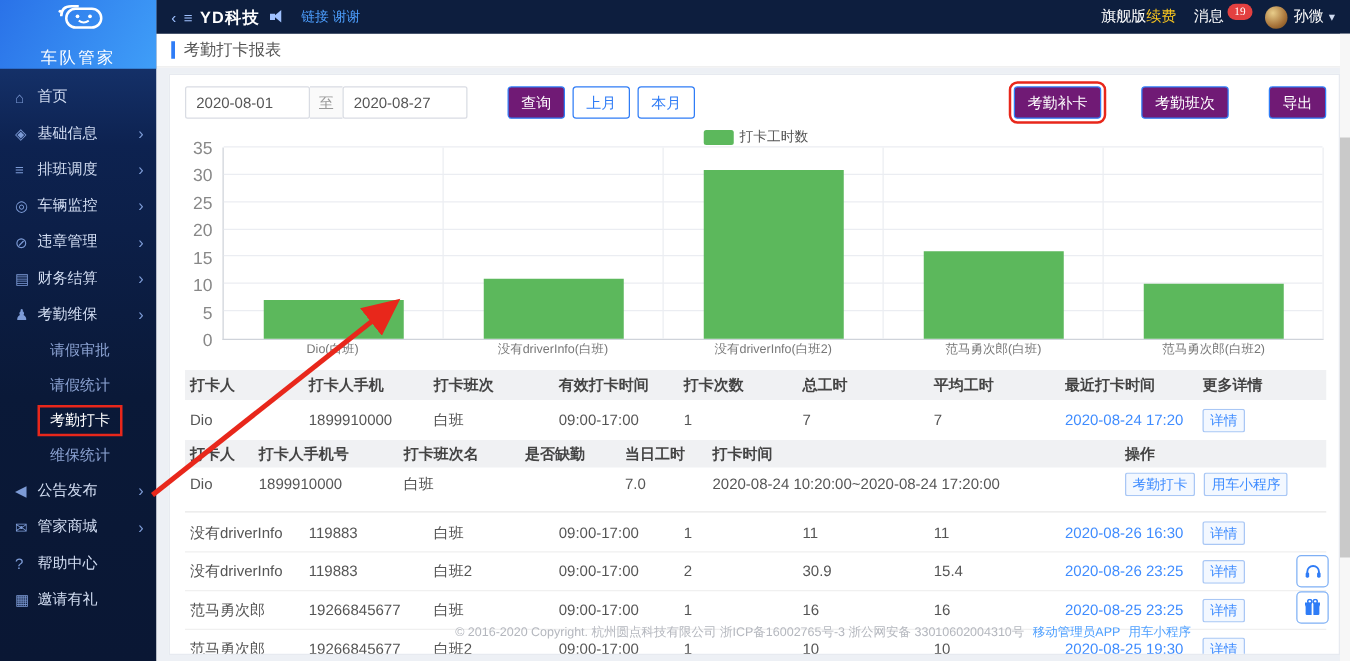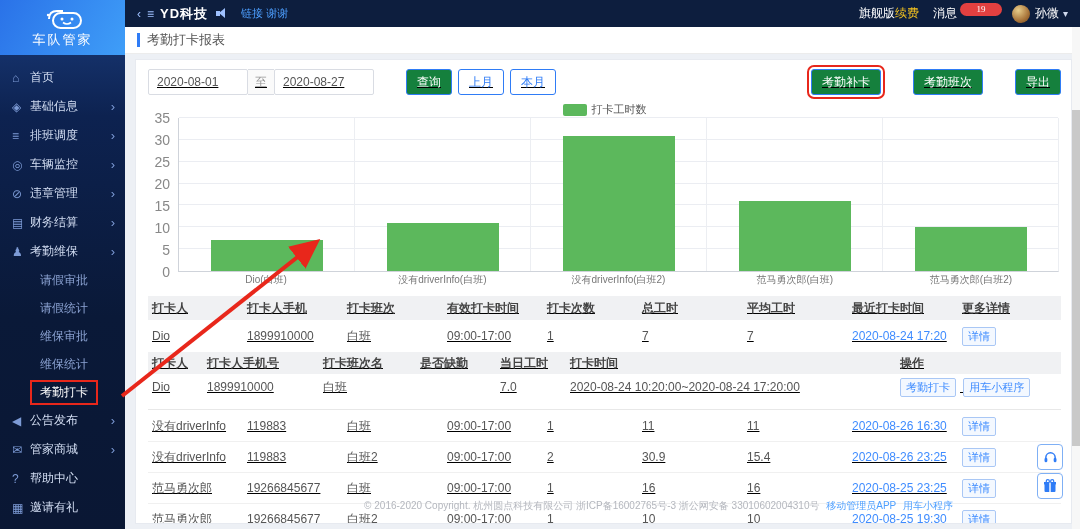--- a/index.html
+++ b/index.html
@@ -2,21 +2,21 @@
 <html><head>
 <meta charset="utf-8">
 <style>
   html,body{margin:0;padding:0;}
   body{width:1080px;height:529px;position:relative;overflow:hidden;background:#fff;
        font-family:"Liberation Sans","DejaVu Sans",sans-serif;}
   
   .sidebar{position:absolute;left:0;top:0;width:125px;height:529px;z-index:5;
            background:linear-gradient(180deg,#1b3d7e 0%,#0d2250 22%,#0a1938 60%,#0a1734 100%);}
   .logo{height:55px;background:linear-gradient(120deg,#2a72e8,#3f9ef8);display:flex;
-        flex-direction:column;align-items:center;justify-content:center;color:#fff;}
+        flex-direction:column;align-items:center;justify-content:space-between;color:#fff;}
   .logo-title{font-size:13px;letter-spacing:2px;margin-top:1px;}
   .menu{padding-top:8px;}
   .menu-item{height:29px;display:flex;align-items:center;padding:0 10px 0 12px;
              color:#d2ddf2;font-size:12px;cursor:pointer;}
   .menu-item .mi{width:18px;color:#7d9bd6;font-size:12px;flex:none;}
   .menu-item .chev{margin-left:auto;color:#7d9bd6;font-size:13px;}
   .submenu-item{height:28px;display:flex;align-items:center;padding-left:40px;
                 color:#8ca3d3;font-size:12px;cursor:pointer;}
   .submenu-item.active{color:#fff;padding-left:30px;}
   .red-box{display:inline-block;border:2px solid #e8271b;padding:2px 8px;}
@@ -30,46 +30,46 @@
   .spk::before{content:"";position:absolute;left:0;top:3px;width:4px;height:5px;background:#9fc1ff;}
   .spk::after{content:"";position:absolute;left:3px;top:0;border-top:5.5px solid transparent;
               border-bottom:5.5px solid transparent;border-right:6px solid #9fc1ff;}
   .announce{color:#d4502e;font-size:11px;white-space:nowrap;}
   .announce-link{color:#4d9fff;margin-left:5px;cursor:pointer;}
   .tb-right{margin-left:auto;display:flex;align-items:center;font-family:Liberation Serif, serif;}
   .plan{color:#fff;}
   .renew{color:#f5c31f;cursor:pointer;margin-right:14px;}
   .msg{cursor:pointer;}
   .badge{display:inline-block;min-width:14px;height:13px;line-height:13px;border-radius:7px;
-         background:#e34040;color:#fff;font-size:9px;text-align:center;padding:0 14px;
+         background:#e34040;color:#fff;font-size:9px;text-align:center;padding:0 3px;
          margin-left:3px;position:relative;top:-4px;}
   .avatar{width:18px;height:18px;border-radius:50%;margin:0 5px 0 10px;flex:none;
           background:radial-gradient(circle at 35% 30%,#e8cd8a,#a8743a 60%,#6d4318);}
   .caret{font-size:10px;margin-left:4px;color:#cfd9ee;}
   
   .titlebar{position:absolute;left:125px;top:27px;width:955px;height:27px;background:#fff;
             display:flex;align-items:center;padding-left:12px;box-sizing:border-box;
             border-bottom:1px solid #ececec;font-size:13px;color:#555;z-index:3;}
   .bluebar{width:3px;height:14px;background:#2f7cf6;margin-right:7px;}
   
   .content{position:absolute;left:125px;top:54px;width:955px;height:475px;background:#edf0f5;
-           padding:5px 8px 0 10px;box-sizing:border-box;text-decoration:underline;}
+           padding:5px 8px 0 10px;box-sizing:border-box;}
   .panel{background:#fff;width:100%;height:calc(100% - 5px);position:relative;
          box-sizing:border-box;padding:8px 10px 0 12px;border:1px solid #e7eaf0;overflow:hidden;}
   
   .filter-row{display:flex;align-items:center;height:28px;}
   .date-input{width:100px;height:26px;border:1px solid #d9dce3;font-size:12px;color:#555;
               padding:0 8px;box-sizing:border-box;background:#fff;border-radius:2px;}
   .date-sep{height:26px;line-height:24px;width:26px;text-align:center;color:#999;font-size:12px;
             border-top:1px solid #d9dce3;border-bottom:1px solid #d9dce3;background:#fafafa;
             box-sizing:border-box;}
   .btn{height:26px;padding:0 10px;font-size:12px;border-radius:3px;border:1px solid #2f7cf6;
        background:#fff;color:#2f7cf6;margin-left:6px;cursor:pointer;
        font-family:"Liberation Sans","DejaVu Sans",sans-serif;}
-  .btn.primary{background:#15803d;color:#fff;margin-left:32px;}
+  .btn.primary{background:#701a75;color:#fff;margin-left:32px;}
   .right-btns{margin-left:auto;display:flex;align-items:center;}
   .outlined-red{outline:2px solid #e8271b;outline-offset:2px;}
   
   .chart{position:relative;height:186px;margin-top:6px;}
   .chart-legend{position:absolute;top:0;left:50%;transform:translateX(-50%);display:flex;
                 align-items:center;font-size:11px;color:#555;z-index:2;cursor:pointer;}
   .legend-swatch{width:24px;height:12px;margin-right:5px;border-radius:2px;}
   .chart-yaxis{position:absolute;left:0;top:16px;bottom:16px;width:26px;}
   .ytick{position:absolute;right:4px;font-size:14px;color:#888;height:10px;line-height:10px;width:22px;text-align:right;}
   .chart-plot{position:absolute;left:30px;right:2px;top:16px;bottom:16px;
@@ -158,28 +158,25 @@
       <span class="mi">♟</span>
       <span>考勤维保</span>
       <span class="chev">›</span>
     </div>
     <div class="submenu-item">
       <span>请假审批</span>
     </div>
     <div class="submenu-item">
       <span>请假统计</span>
     </div>
-    <div class="submenu-item">
-      <span>维保审批</span>
+    <div class="submenu-item active">
+      <span class="red-box">考勤打卡</span>
     </div>
     <div class="submenu-item">
       <span>维保统计</span>
-    </div>
-    <div class="submenu-item active">
-      <span class="red-box">考勤打卡</span>
     </div>
     <div class="menu-item">
       <span class="mi">◀</span>
       <span>公告发布</span>
       <span class="chev">›</span>
     </div>
     <div class="menu-item">
       <span class="mi">✉</span>
       <span>管家商城</span>
       <span class="chev">›</span>

